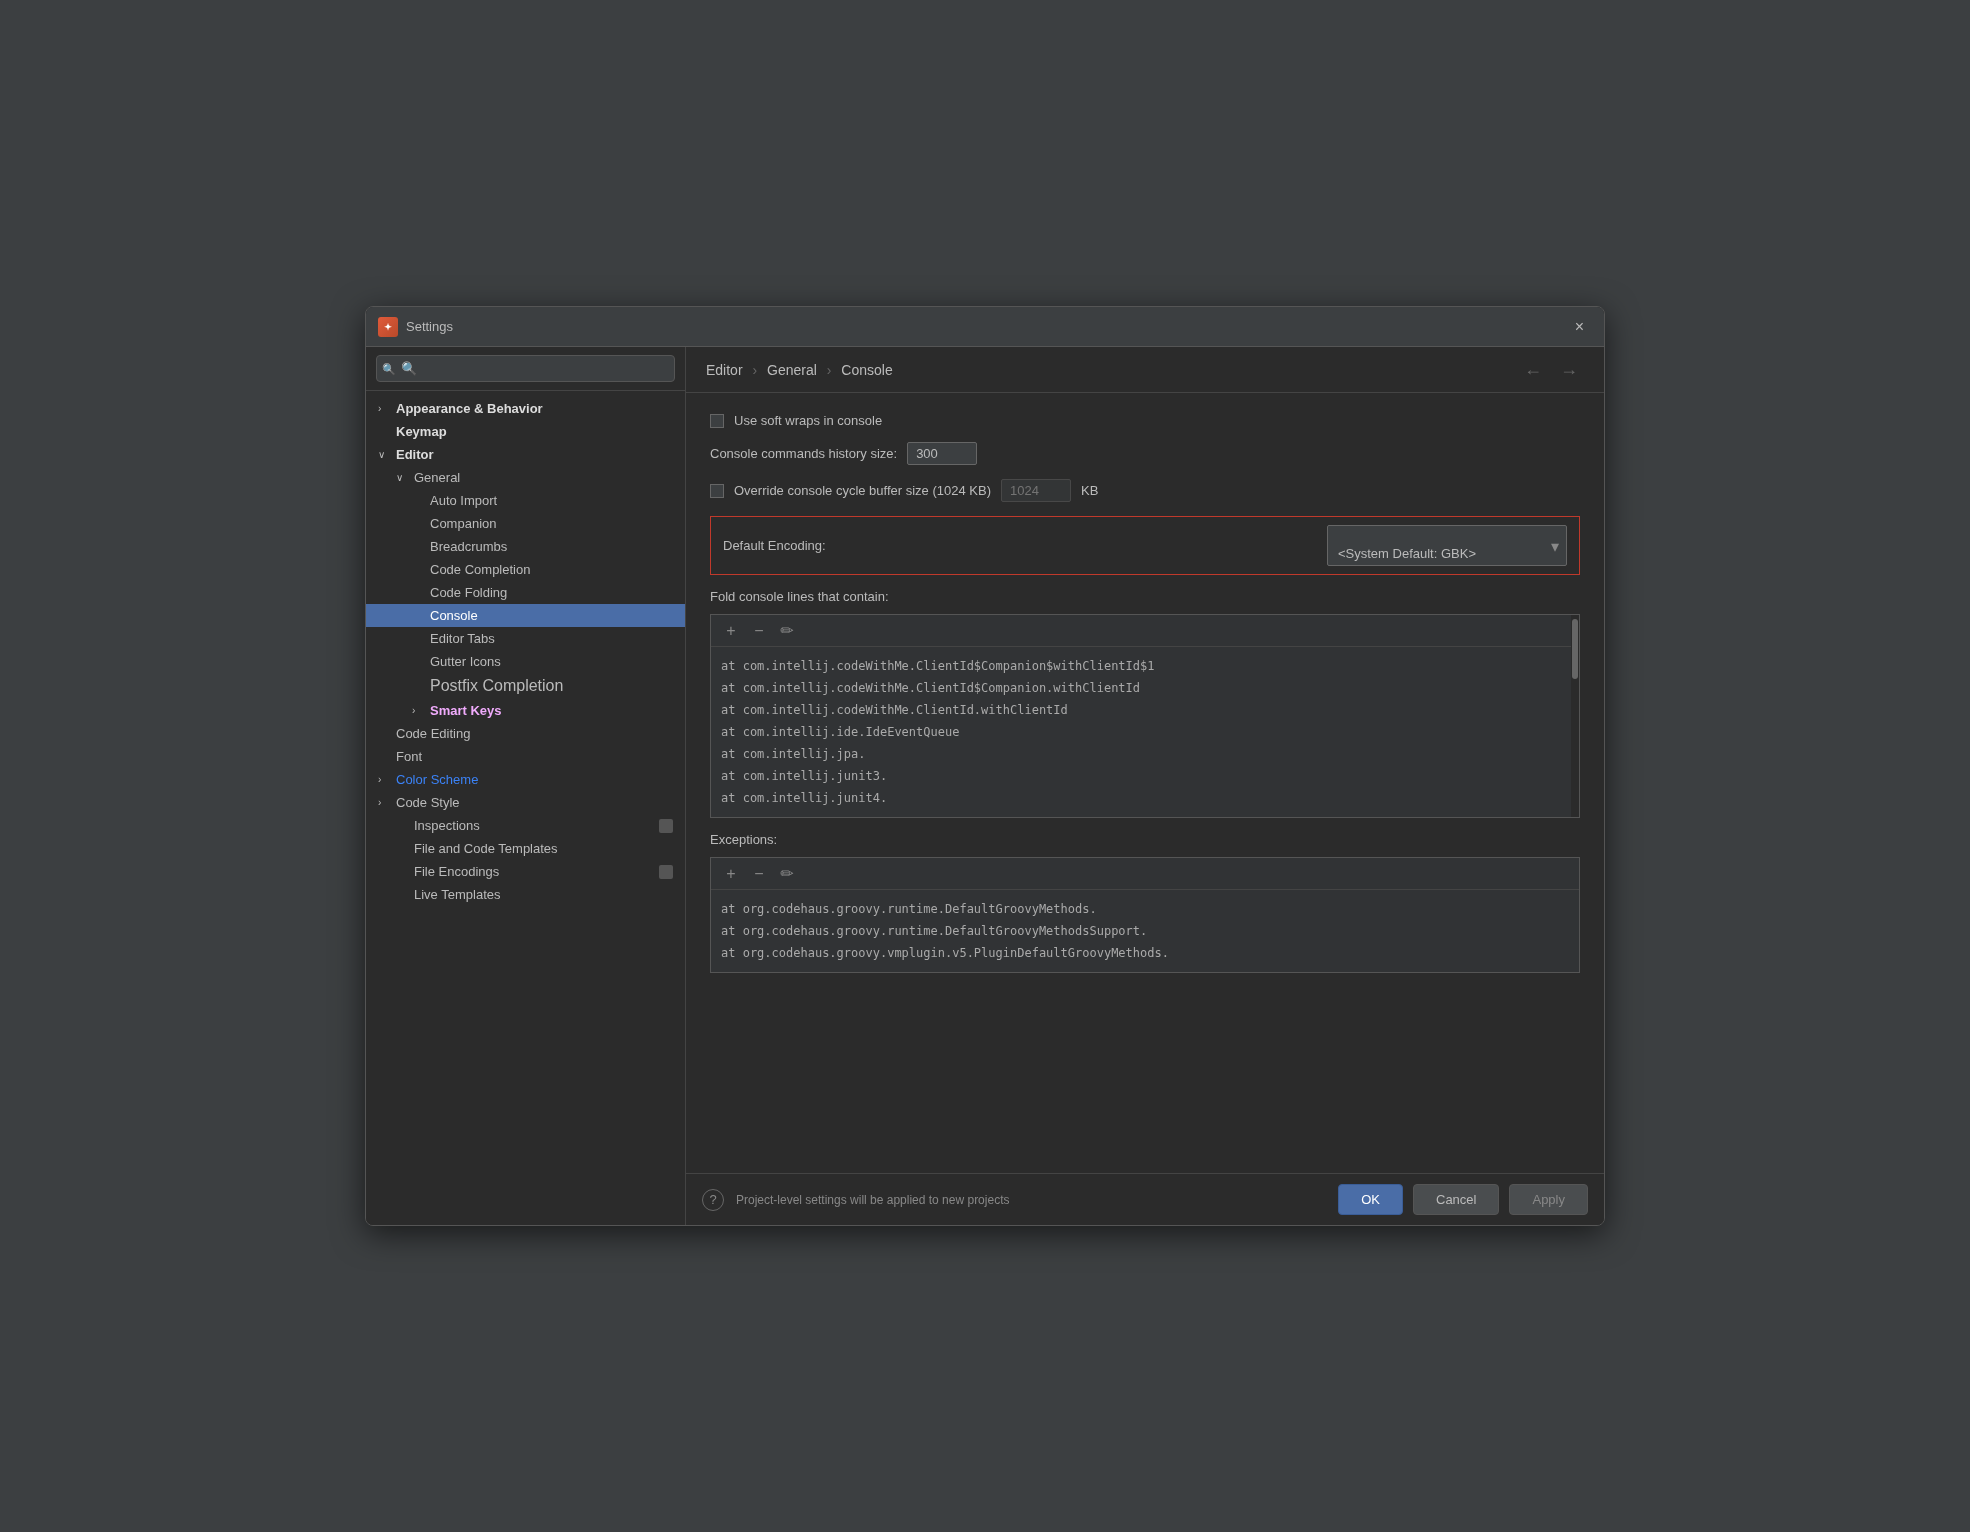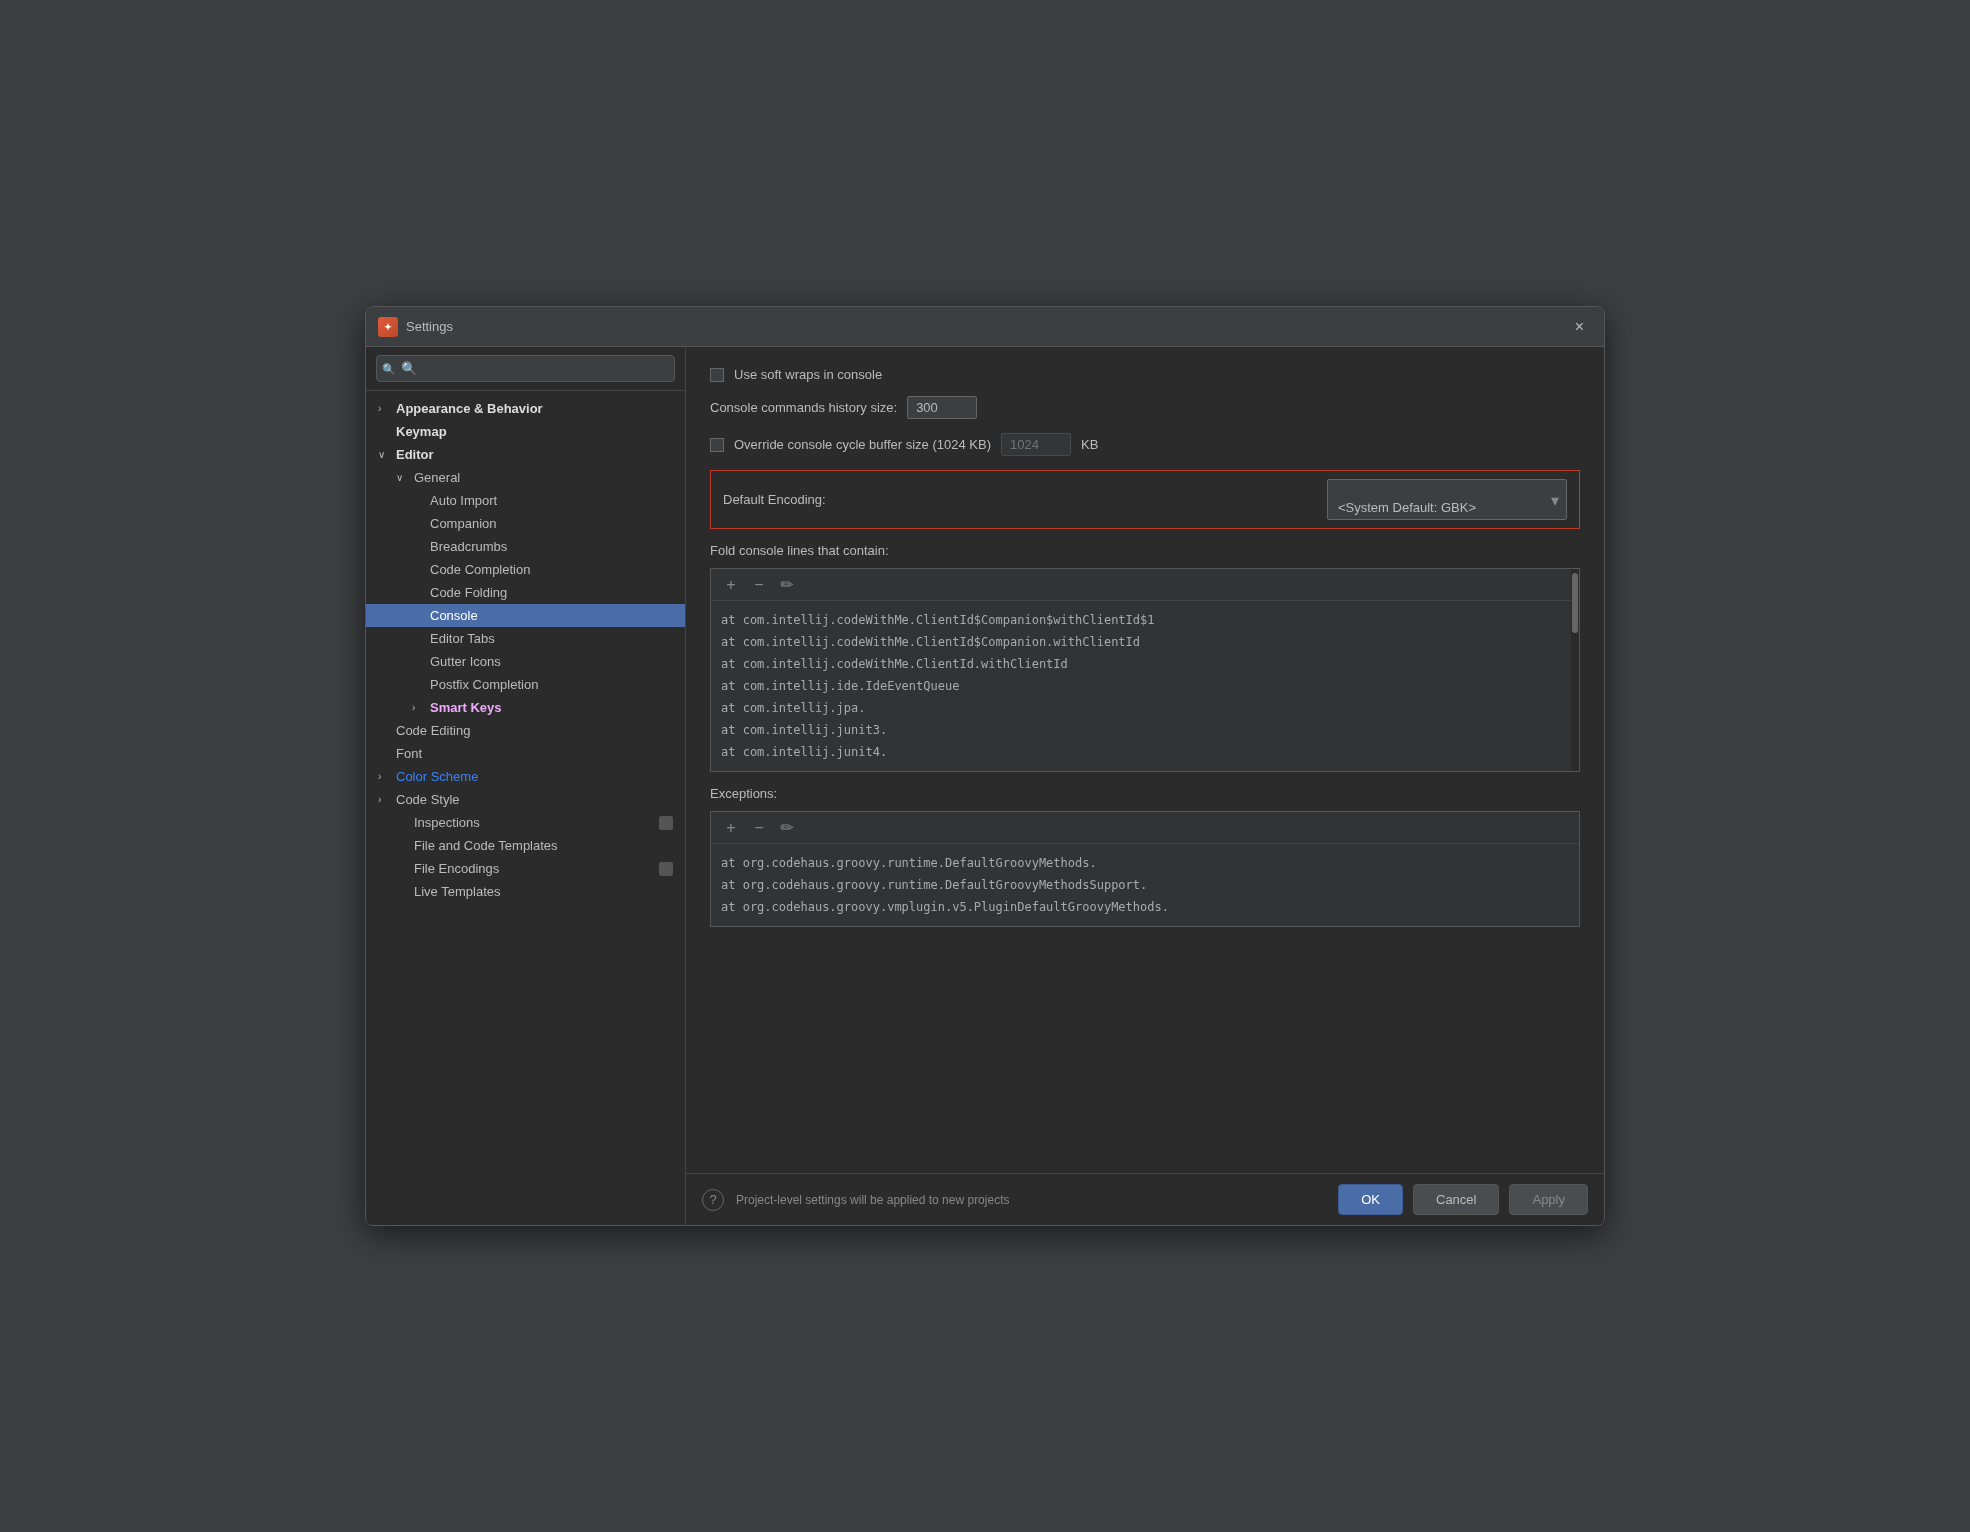--- a/index.html
+++ b/index.html
@@ -443,21 +443,21 @@
         </div>
 
         <div class="tree-item">
           <div class="tree-item-inner" style="padding-left:52px;">
             <span style="font-size:13px;color:#bbb;">Gutter Icons</span>
           </div>
         </div>
 
         <div class="tree-item">
           <div class="tree-item-inner" style="padding-left:52px;">
-            <span style="font-size:13px;color:#bbb;">Postfix Completion</span>
+            <span style="font-size:16px;color:#bbb;">Postfix Completion</span>
           </div>
         </div>
 
         <div class="tree-item">
           <div class="tree-item-inner" style="padding-left:34px;">
             <span class="arrow">›</span>
             <span style="font-size:13px;color:#f0abfc;font-weight:bold;">Smart Keys</span>
           </div>
         </div>
 
@@ -517,20 +517,33 @@
             <span class="arrow">&nbsp;</span>
             <span style="font-size:13px;color:#bbb;">Live Templates</span>
           </div>
         </div>
 
       </div>
     </div>
 
     <div class="main-panel">
 
+      <div class="breadcrumb-bar">
+        <div class="breadcrumb">
+          <span>Editor</span>
+          <span class="sep">›</span>
+          <span>General</span>
+          <span class="sep">›</span>
+          <span>Console</span>
+        </div>
+        <div class="nav-arrows">
+          <span class="nav-arrow">←</span>
+          <span class="nav-arrow">→</span>
+        </div>
+      </div>
 
       <div class="settings-content">
 
         <div class="setting-row">
           <input type="checkbox" class="setting-checkbox" style="">
           <span class="setting-label">Use soft wraps in console</span>
         </div>
 
         <div class="setting-row">
           <span class="setting-label">Console commands history size:</span>

